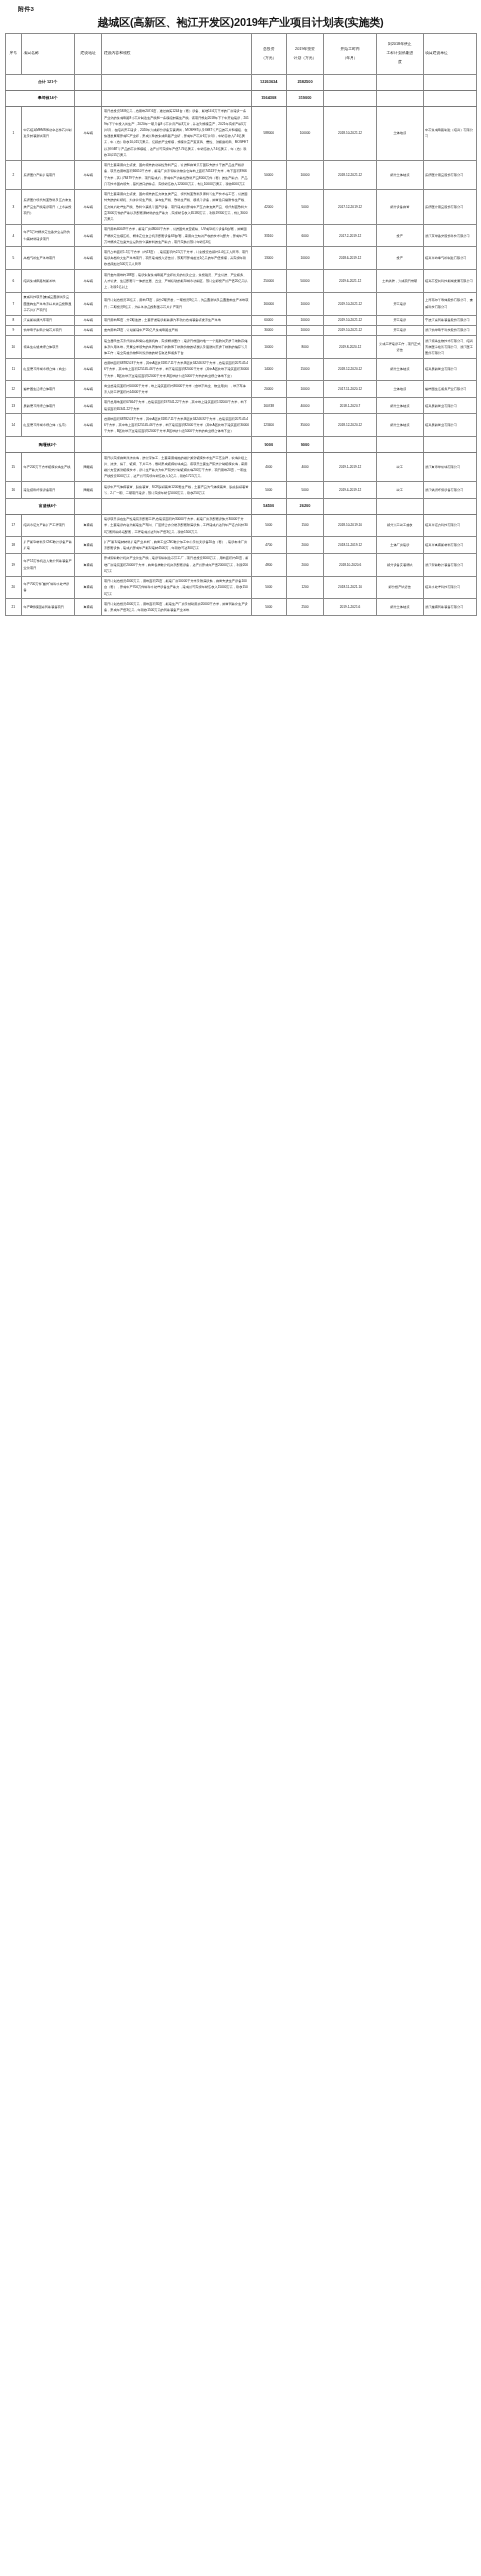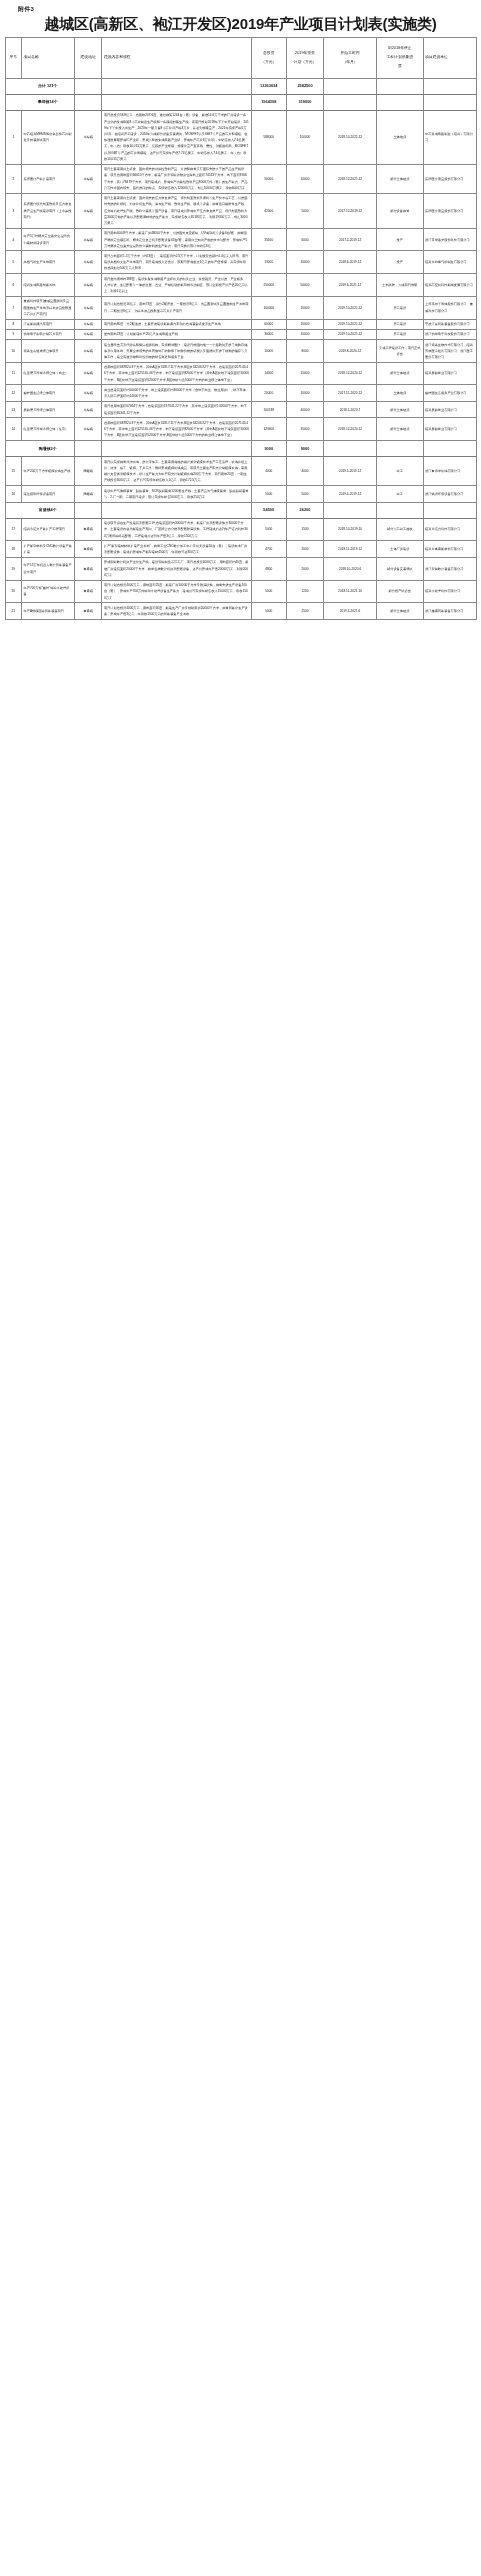--- a/index.html
+++ b/index.html
@@ -11,21 +11,21 @@
   }
   .page{width:481px;box-sizing:border-box;padding:0 4.5px 6px 4.5px;}
   .attach{
     font-size:6px;
     font-weight:bold;
     margin:4.5px 0 1.5px 13.5px;
     letter-spacing:0.2px;
   }
   .doc-title{
     text-align:center;
-    font-size:15px;
+    font-size:11px;
     font-weight:bold;
     letter-spacing:-0.2px;
     margin:1.5px 0 3px 0;
     white-space:nowrap;
   }
   table{
     width:472px;
     border-collapse:collapse;
     table-layout:fixed;
     margin:0 auto;

